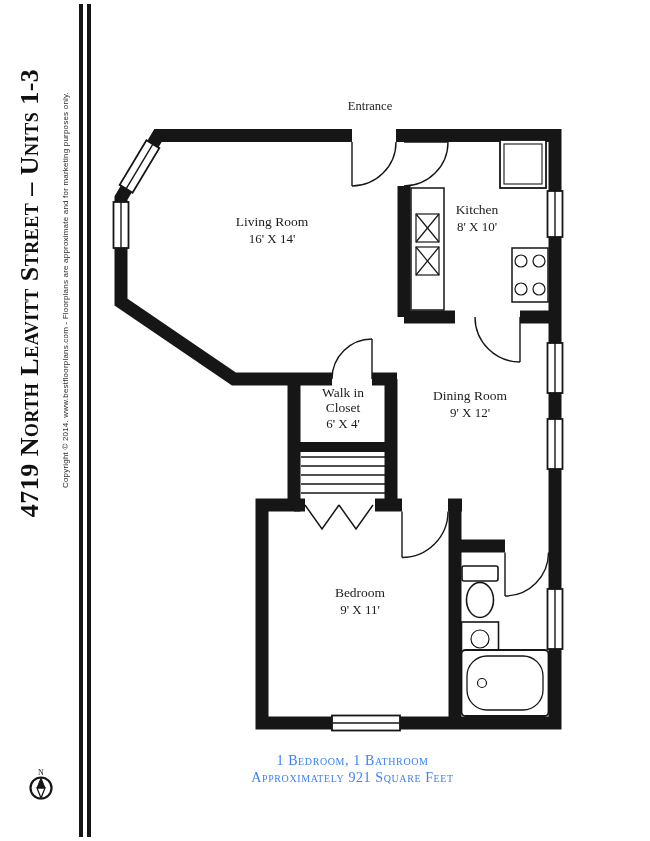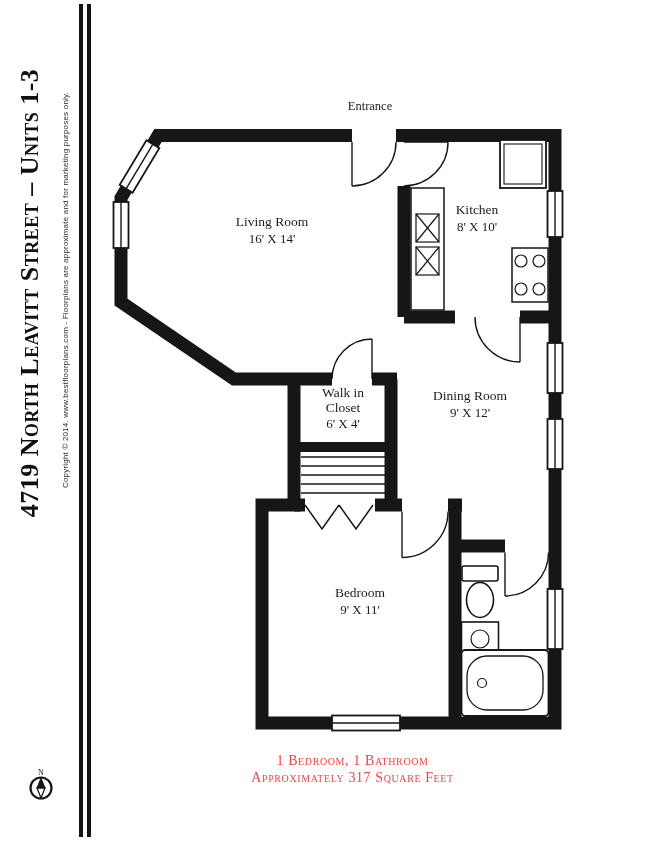--- a/index.html
+++ b/index.html
@@ -13,21 +13,21 @@
   #title-inner{width:570px;height:56px;line-height:56px;transform-origin:0 0;
     transform:rotate(-90deg) translateX(-570px);text-align:center;white-space:nowrap;
     font-family:"Liberation Serif",serif;font-variant:small-caps;font-weight:700;
     font-size:26px;letter-spacing:.5px;color:#101010;}
 
   #copy-outer{position:absolute;left:57px;top:20px;width:18px;height:540px;}
   #copy-inner{width:540px;height:18px;line-height:18px;transform-origin:0 0;
     transform:rotate(-90deg) translateX(-540px);text-align:center;white-space:nowrap;
     font-family:"Liberation Sans",sans-serif;font-size:8px;color:#2a2a2a;letter-spacing:.2px;}
 
-  #footer{position:absolute;left:95px;top:752px;width:515px;text-align:center;color:#ef4444;}
+  #footer{position:absolute;left:95px;top:752px;width:515px;text-align:center;color:#3b82f6;}
   #footer .cap{font-variant:small-caps;font-size:14px;line-height:17px;letter-spacing:.6px;}
 
   svg text{font-family:"Liberation Serif",serif;fill:#1c1c1c;}
 </style>
 </head>
 <body>
 
 <div id="title-outer">
   <div id="title-inner">4719 North Leavitt Street – Units 1-3</div>
 </div>
@@ -187,14 +187,14 @@
   <g transform="translate(26,768)" stroke="#161616">
     <text x="15" y="7" font-size="8" text-anchor="middle" stroke="none">N</text>
     <circle cx="15" cy="20" r="10.5" fill="none" stroke-width="2.2"></circle>
     <path d="M 15,10 L 19,20 L 11,20 Z" fill="#161616" stroke-width="1"></path>
     <path d="M 15,30 L 19,20 L 11,20 Z" fill="#ffffff" stroke-width="1.3"></path>
   </g>
 </svg>
 
 <div id="footer">
   <div class="cap">1 Bedroom, 1 Bathroom</div>
-  <div class="cap">Approximately 317 Square Feet</div>
+  <div class="cap">Approximately 921 Square Feet</div>
 </div>
 
 </body></html>

